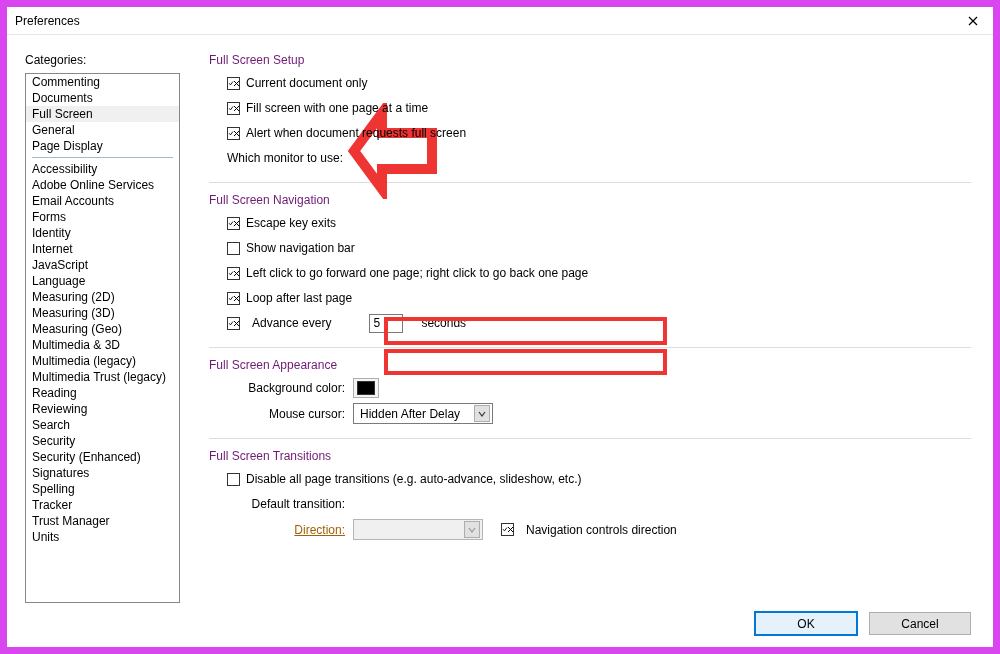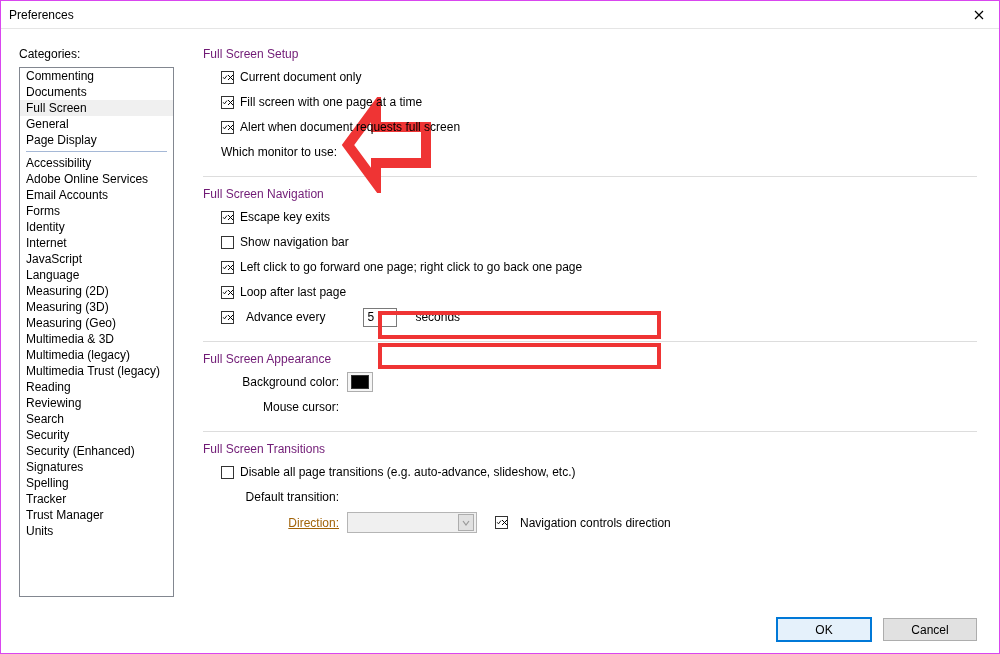--- a/index.html
+++ b/index.html
@@ -1,17 +1,17 @@
 <!DOCTYPE html>
 <html><head>
 <meta charset="utf-8">
 <style>
   * { box-sizing: border-box; font-family: "Segoe UI", Tahoma, sans-serif; font-size: 12px; }
   html, body { margin:0; padding:0; background:#fff; }
-  .window { width:1000px; height:654px; border:1px solid #d946ef; position:relative; background:#fff; }
+  .window { width:1000px; height:654px; border:7px solid #d946ef; position:relative; background:#fff; }
   .titlebar { height:28px; border-bottom:1px solid #e5e5e5; display:flex; align-items:center; padding:0 0 0 8px; }
   .titlebar .title { flex:1; font-size:12px; }
   .titlebar .close { width:40px; height:28px; display:flex; align-items:center; justify-content:center; cursor:pointer; }
   .titlebar .close svg { width:10px; height:10px; }
   .body { display:flex; height:560px; }
   .left { width:180px; padding:18px 0 0 18px; }
   .cats-label { margin-bottom:6px; }
   .cats { border:1px solid #828790; width:155px; height:530px; overflow:hidden; }
   .cat { padding:1px 6px; cursor:default; white-space:nowrap; }
   .cat.sel { background:#f0f0f0; }
@@ -36,21 +36,21 @@
   .lbl-right.disabled { color:#a16207;text-decoration:underline; }
   .num-input { width:34px; height:19px; border:1px solid #7a7a7a; padding:0 3px; background:#fff; }
   .swatch { width:18px; height:14px; border:1px solid #333; background:#000; display:inline-block; }
   .swatch-wrap { border:1px solid #adadad; padding:2px 3px; display:inline-flex; align-items:center; background:#f5f5f5; }
   .divider { border-top:1px solid #ddd; margin:6px 0 10px 0; }
   .red-arrow { position:absolute; left:155px; top:68px; pointer-events:none; }
   .red-box { position:absolute; border:4px solid #ef3434; pointer-events:none; }
   .rb1 { left:197px; top:282px; width:283px; height:28px; }
   .rb2 { left:197px; top:314px; width:283px; height:26px; }
   .footer { position:absolute; bottom:12px; right:22px; display:flex; gap:12px; }
-  .btn { width:94px; height:23px; border:1px solid #adadad; background:#e1e1e1; display:flex; align-items:center; justify-content:center; cursor:pointer; }
+  .btn { width:102px; height:23px; border:1px solid #adadad; background:#e1e1e1; display:flex; align-items:center; justify-content:center; cursor:pointer; }
   .btn.primary { border:1px solid #0078d7; background:#e5f1fb; outline:1px solid #0078d7; }
 </style>
 </head>
 <body>
 
 <div class="window">
   <div class="titlebar">
     <span class="title">Preferences</span>
     <div class="close">
       <svg viewBox="0 0 10 10">
@@ -208,20 +208,28 @@
         <div class="group-title">Full Screen Appearance</div>
         <div class="group-inner">
           <div class="row">
             <span class="lbl-right">Background color:</span>
             <span class="swatch-wrap">
                 <span class="swatch" style="background: rgb(0, 0, 0);"></span>
               </span>
           </div>
           <div class="row">
             <span class="lbl-right">Mouse cursor:</span>
+            <div class="sel-box">
+              <span class="txt" style="min-width:110px">Hidden After Delay</span>
+              <span class="dd">
+                  <svg viewBox="0 0 8 8">
+                    <path d="M1 2 L4 6 L7 2" stroke="#333" stroke-width="1.2" fill="none"></path>
+                  </svg>
+                </span>
+            </div>
           </div>
         </div>
       </div>
 
       <div class="divider"></div>
 
       <div class="group">
         <div class="group-title">Full Screen Transitions</div>
         <div class="group-inner">
           <div class="row">

